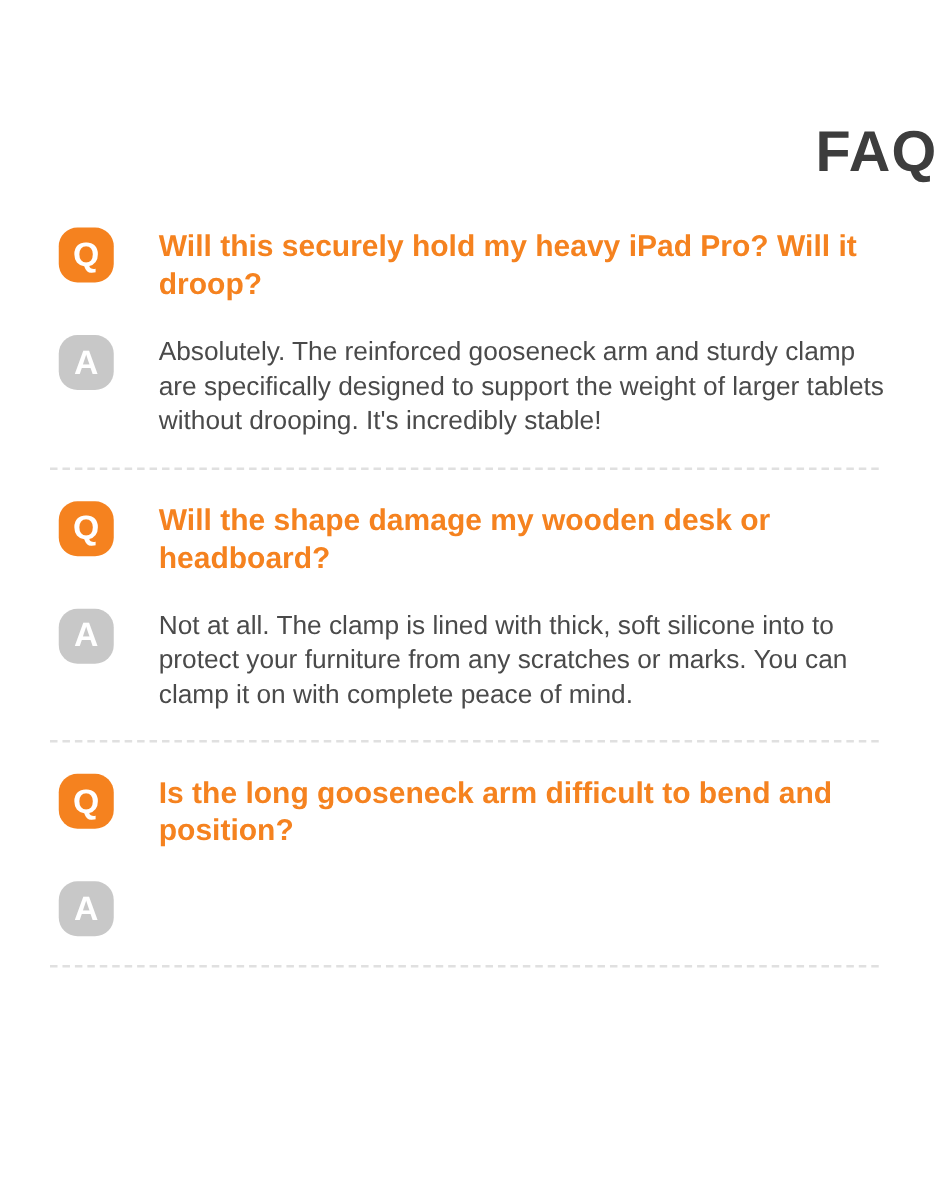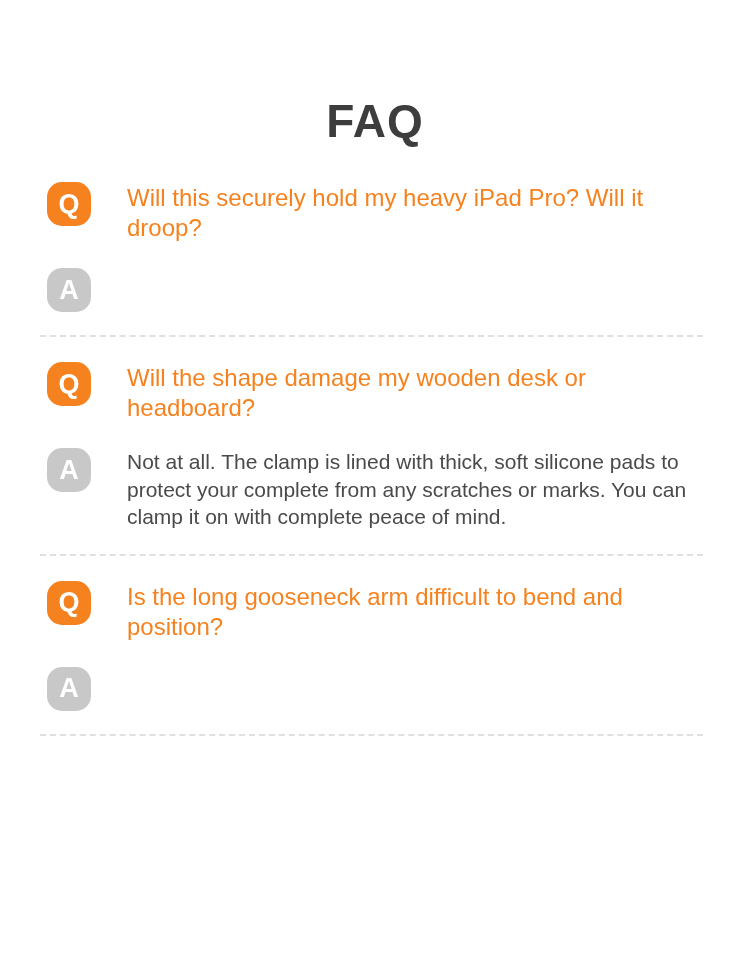--- a/index.html
+++ b/index.html
@@ -17,21 +17,21 @@
   .page {
     width: 750px;
     height: 954px;
     margin: 0 auto;
     background: #ffffff;
     overflow: hidden;
   }
   .faq-title {
     margin-top: 94px;
     margin-bottom: 33px;
-    text-align: center;
+    text-align: right;
     font-size: 46px;
     line-height: 1.2;
     font-weight: 600;
     letter-spacing: 1px;
     color: var(--title-text, #3D3D3D);
   }
   .faq-list {
     padding: 0 40px;
   }
   .q-row, .a-row {
@@ -54,21 +54,21 @@
     font-weight: 700;
     line-height: 1;
     user-select: none;
   }
   .badge-q { background: var(--accent-orange, #F5821F); }
   .badge-a { background: var(--answer-badge-gray, #C8C8C8); }
   .question {
     flex: 1;
     font-size: 24px;
     line-height: 30px;
-    font-weight: 400;
+    font-weight: 700;
     color: var(--accent-orange, #F5821F);
     padding-top: 1px;
   }
   .answer {
     flex: 1;
     font-size: 21px;
     line-height: 27.5px;
     font-weight: 400;
     color: var(--body-text, #4A4A4A);
   }
@@ -87,32 +87,33 @@
 
   <div class="faq-list">
 
     <section class="qa-item">
       <div class="q-row">
         <span class="badge badge-q">Q</span>
         <h2 class="question">Will this securely hold my heavy iPad Pro? Will it droop?</h2>
       </div>
       <div class="a-row">
         <span class="badge badge-a">A</span>
+        <p class="answer">Absolutely. The reinforced gooseneck arm and sturdy clamp are specifically designed to support the weight of larger tablets without drooping. It's incredibly stable!</p>
       </div>
       <hr class="divider">
     </section>
 
     <section class="qa-item">
       <div class="q-row">
         <span class="badge badge-q">Q</span>
         <h2 class="question">Will the shape damage my wooden desk or headboard?</h2>
       </div>
       <div class="a-row">
         <span class="badge badge-a">A</span>
-        <p class="answer">Not at all. The clamp is lined with thick, soft silicone pads to protect your complete from any scratches or marks. You can clamp it on with complete peace of mind.</p>
+        <p class="answer">Not at all. The clamp is lined with thick, soft silicone into to protect your furniture from any scratches or marks. You can clamp it on with complete peace of mind.</p>
       </div>
       <hr class="divider">
     </section>
 
     <section class="qa-item">
       <div class="q-row">
         <span class="badge badge-q">Q</span>
         <h2 class="question">Is the long gooseneck arm difficult to bend and position?</h2>
       </div>
       <div class="a-row">

